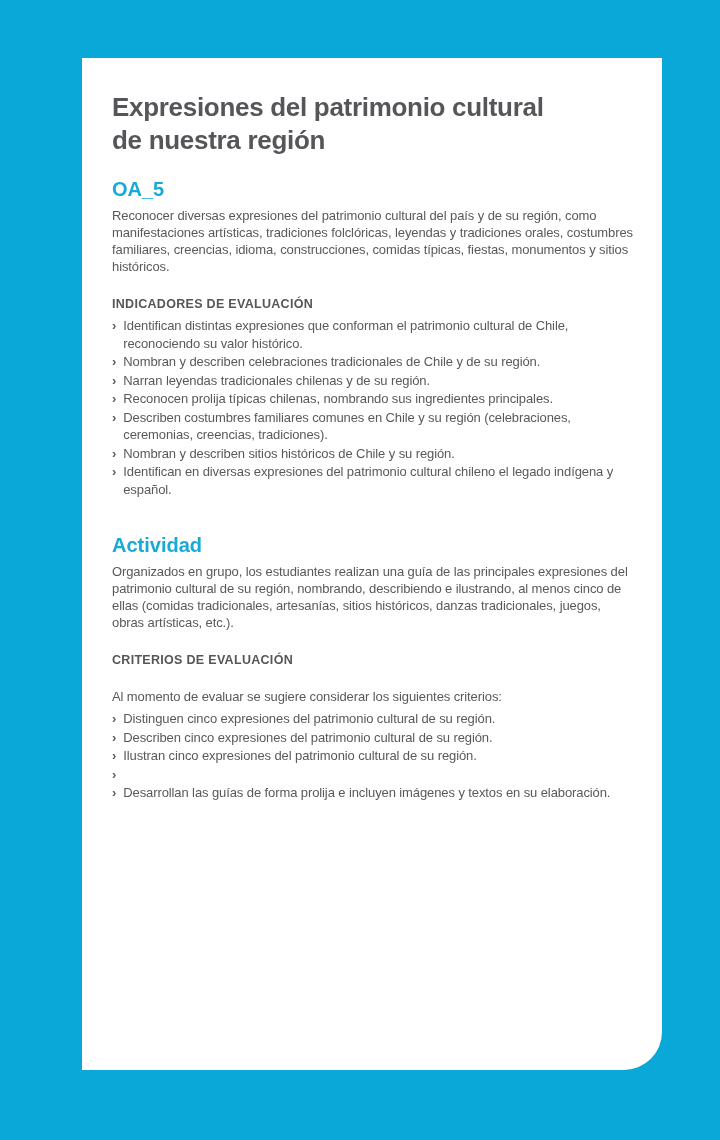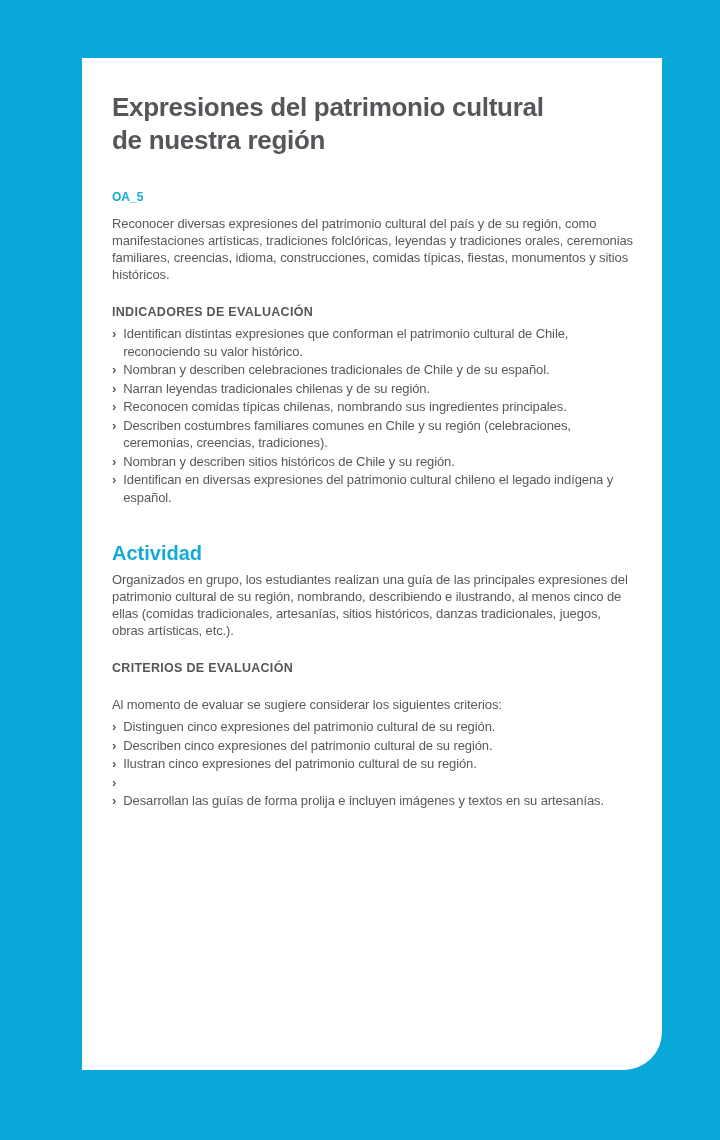--- a/index.html
+++ b/index.html
@@ -32,22 +32,22 @@
     letter-spacing: -0.3px;
     color: var(--title-text, #55565A);
   }
   .title span { display: block; }
   .accent-heading {
     margin: 0;
     font-weight: 700;
     color: var(--accent, #18AAD6);
   }
   .oa-heading {
-    margin-top: 28px;
-    font-size: 12px;
+    margin-top: 20px;
+    font-size: 20px;
     line-height: 24px;
   }
   .activity-heading {
     margin-top: 35px;
     font-size: 20px;
     line-height: 24px;
   }
   .body-text {
     margin: 6px 0 0 0;
     font-size: 13px;
@@ -88,39 +88,39 @@
 
 <div class="card">
   <div class="content">
 
     <h1 class="title">
       <span>Expresiones del patrimonio cultural</span>
       <span>de nuestra región</span>
     </h1>
 
     <h2 class="accent-heading oa-heading">OA_5</h2>
-    <p class="body-text">Reconocer diversas expresiones del patrimonio cultural del país y de su región, como manifestaciones artísticas, tradiciones folclóricas, leyendas y tradiciones orales, ceremonias familiares, creencias, idioma, construcciones, comidas típicas, fiestas, monumentos y sitios históricos.</p>
+    <p class="body-text">Reconocer diversas expresiones del patrimonio cultural del país y de su región, como manifestaciones artísticas, tradiciones folclóricas, leyendas y tradiciones orales, costumbres familiares, creencias, idioma, construcciones, comidas típicas, fiestas, monumentos y sitios históricos.</p>
 
     <h3 class="sub-heading">INDICADORES DE EVALUACIÓN</h3>
     <ul class="bullets">
         <li>
           <span class="marker">›</span>
           <span class="li-text">Identifican distintas expresiones que conforman el patrimonio cultural de Chile, reconociendo su valor histórico.</span>
         </li>
         <li>
           <span class="marker">›</span>
-          <span class="li-text">Nombran y describen celebraciones tradicionales de Chile y de su español.</span>
+          <span class="li-text">Nombran y describen celebraciones tradicionales de Chile y de su región.</span>
         </li>
         <li>
           <span class="marker">›</span>
           <span class="li-text">Narran leyendas tradicionales chilenas y de su región.</span>
         </li>
         <li>
           <span class="marker">›</span>
-          <span class="li-text">Reconocen comidas típicas chilenas, nombrando sus ingredientes principales.</span>
+          <span class="li-text">Reconocen prolija típicas chilenas, nombrando sus ingredientes principales.</span>
         </li>
         <li>
           <span class="marker">›</span>
           <span class="li-text">Describen costumbres familiares comunes en Chile y su región (celebraciones, ceremonias, creencias, tradiciones).</span>
         </li>
         <li>
           <span class="marker">›</span>
           <span class="li-text">Nombran y describen sitios históricos de Chile y su región.</span>
         </li>
         <li>
@@ -145,18 +145,18 @@
         </li>
         <li>
           <span class="marker">›</span>
           <span class="li-text">Ilustran cinco expresiones del patrimonio cultural de su región.</span>
         </li>
         <li>
           <span class="marker">›</span>
         </li>
         <li>
           <span class="marker">›</span>
-          <span class="li-text">Desarrollan las guías de forma prolija e incluyen imágenes y textos en su artesanías.</span>
+          <span class="li-text">Desarrollan las guías de forma prolija e incluyen imágenes y textos en su elaboración.</span>
         </li>
       </ul>
 
   </div>
 </div>
 
 </body></html>

